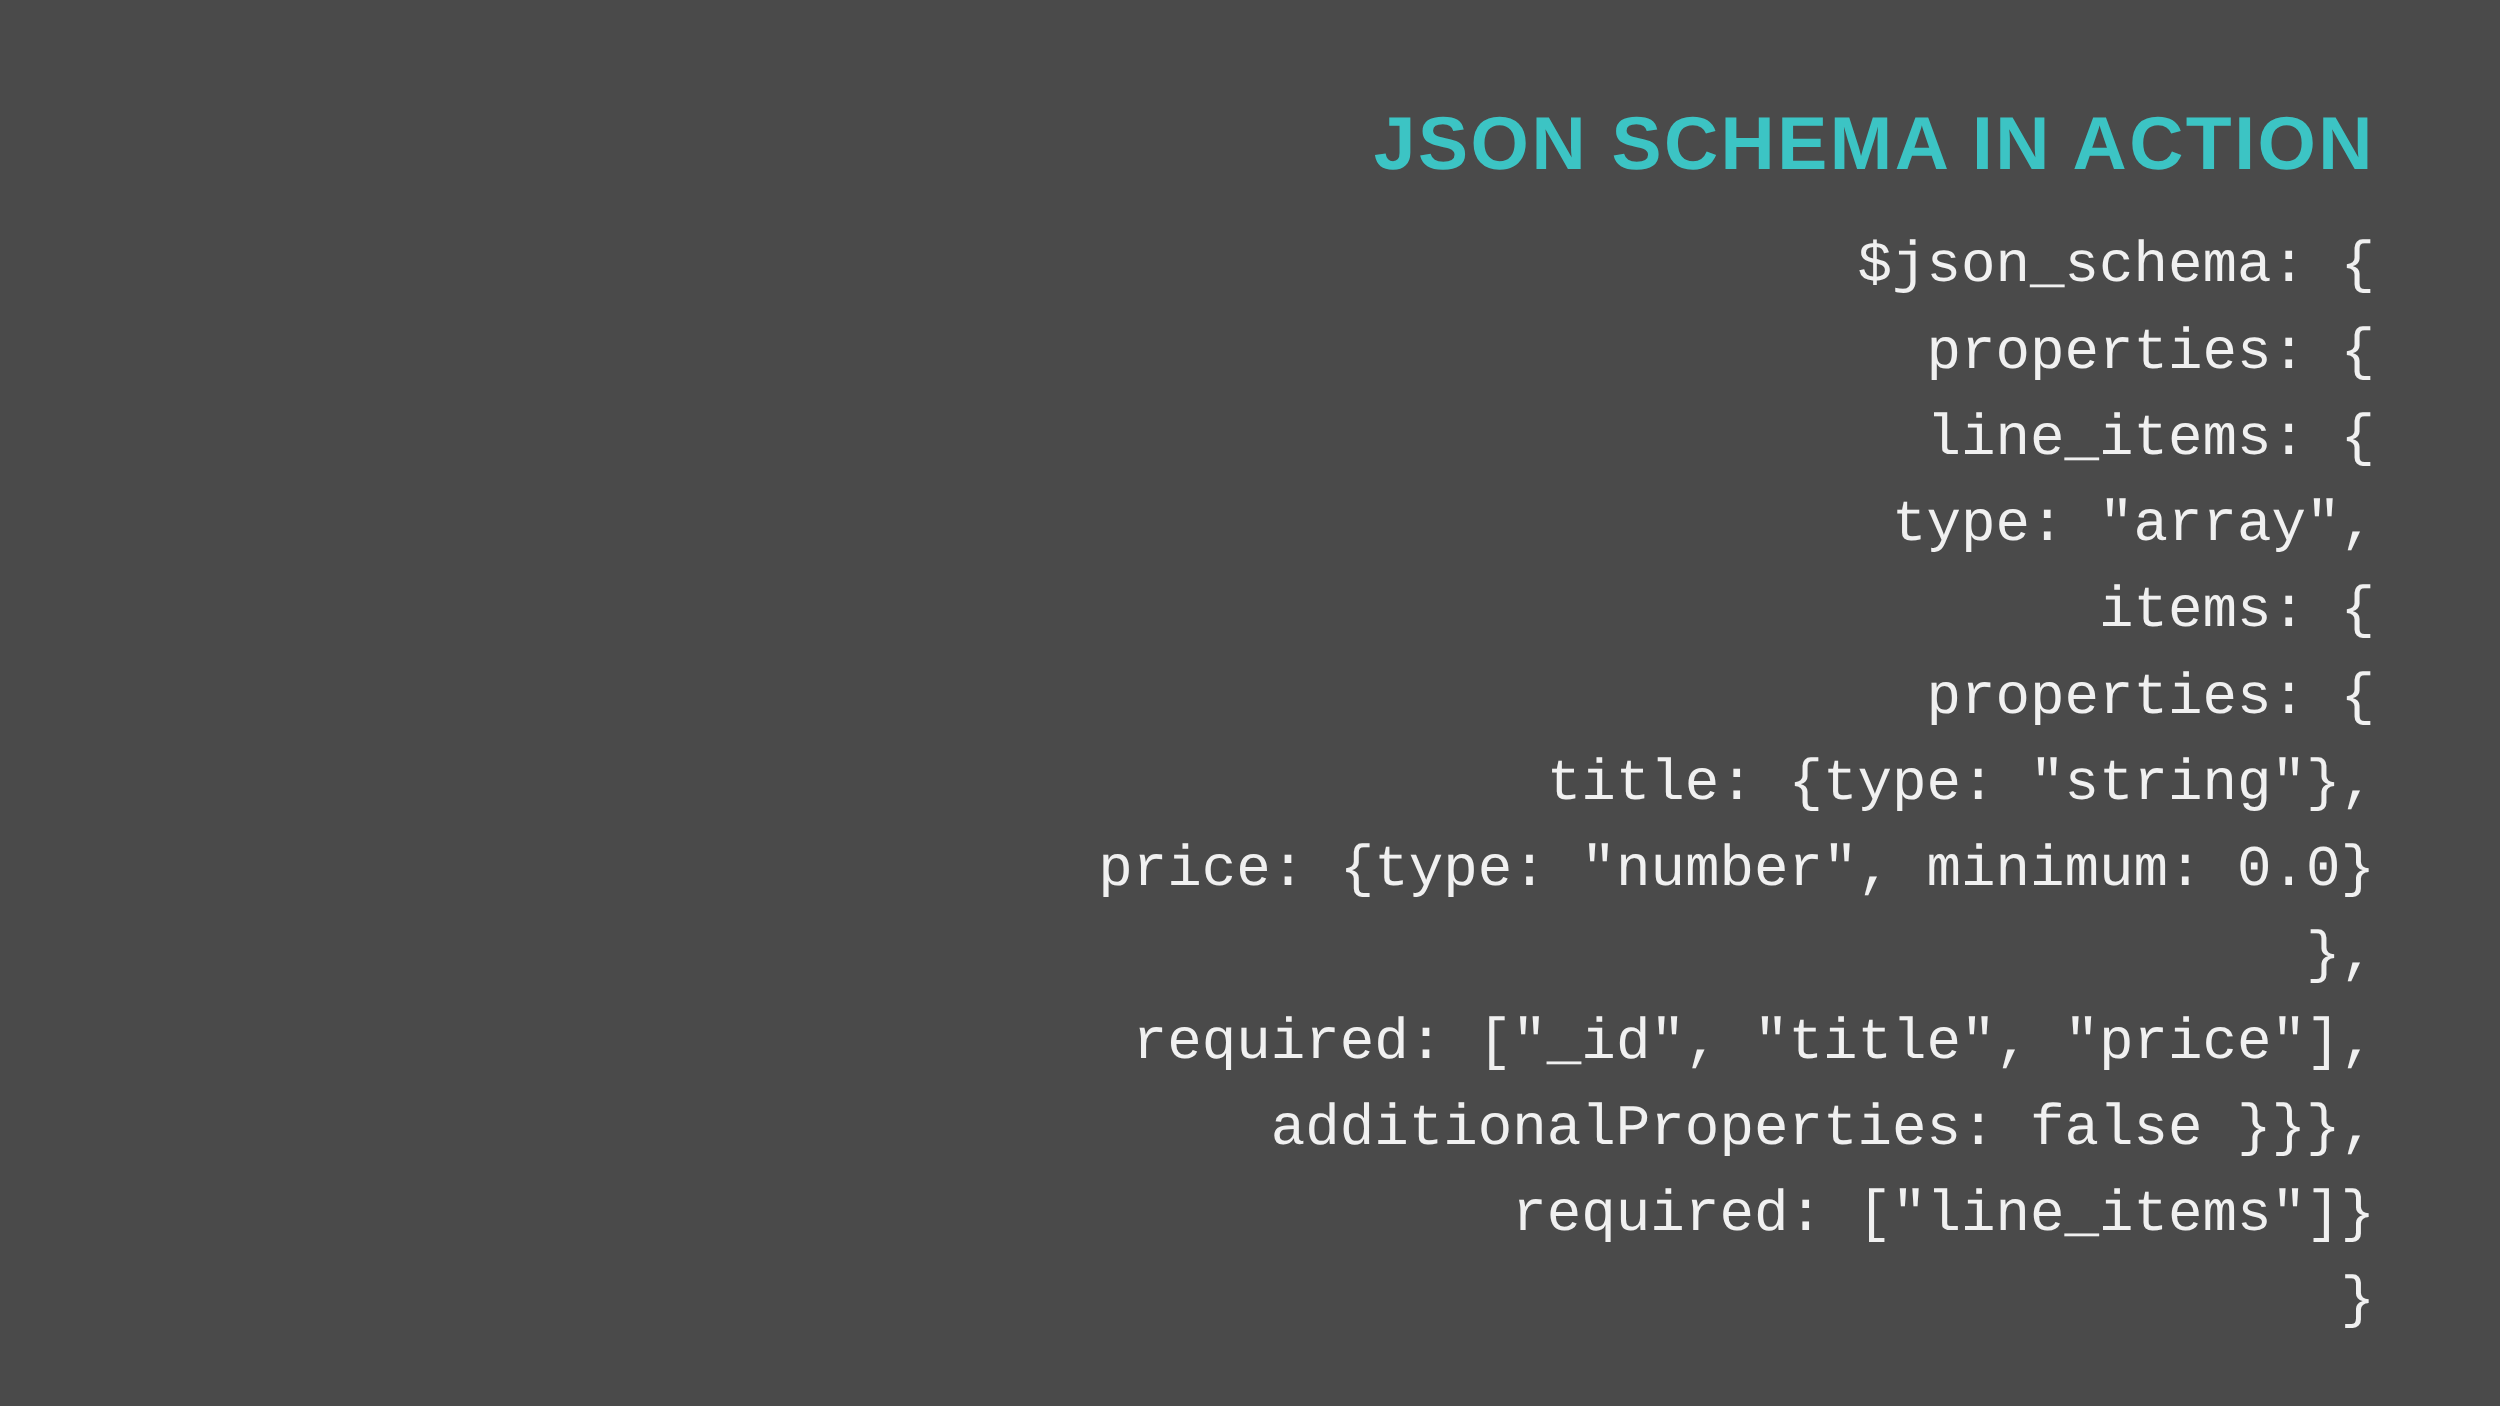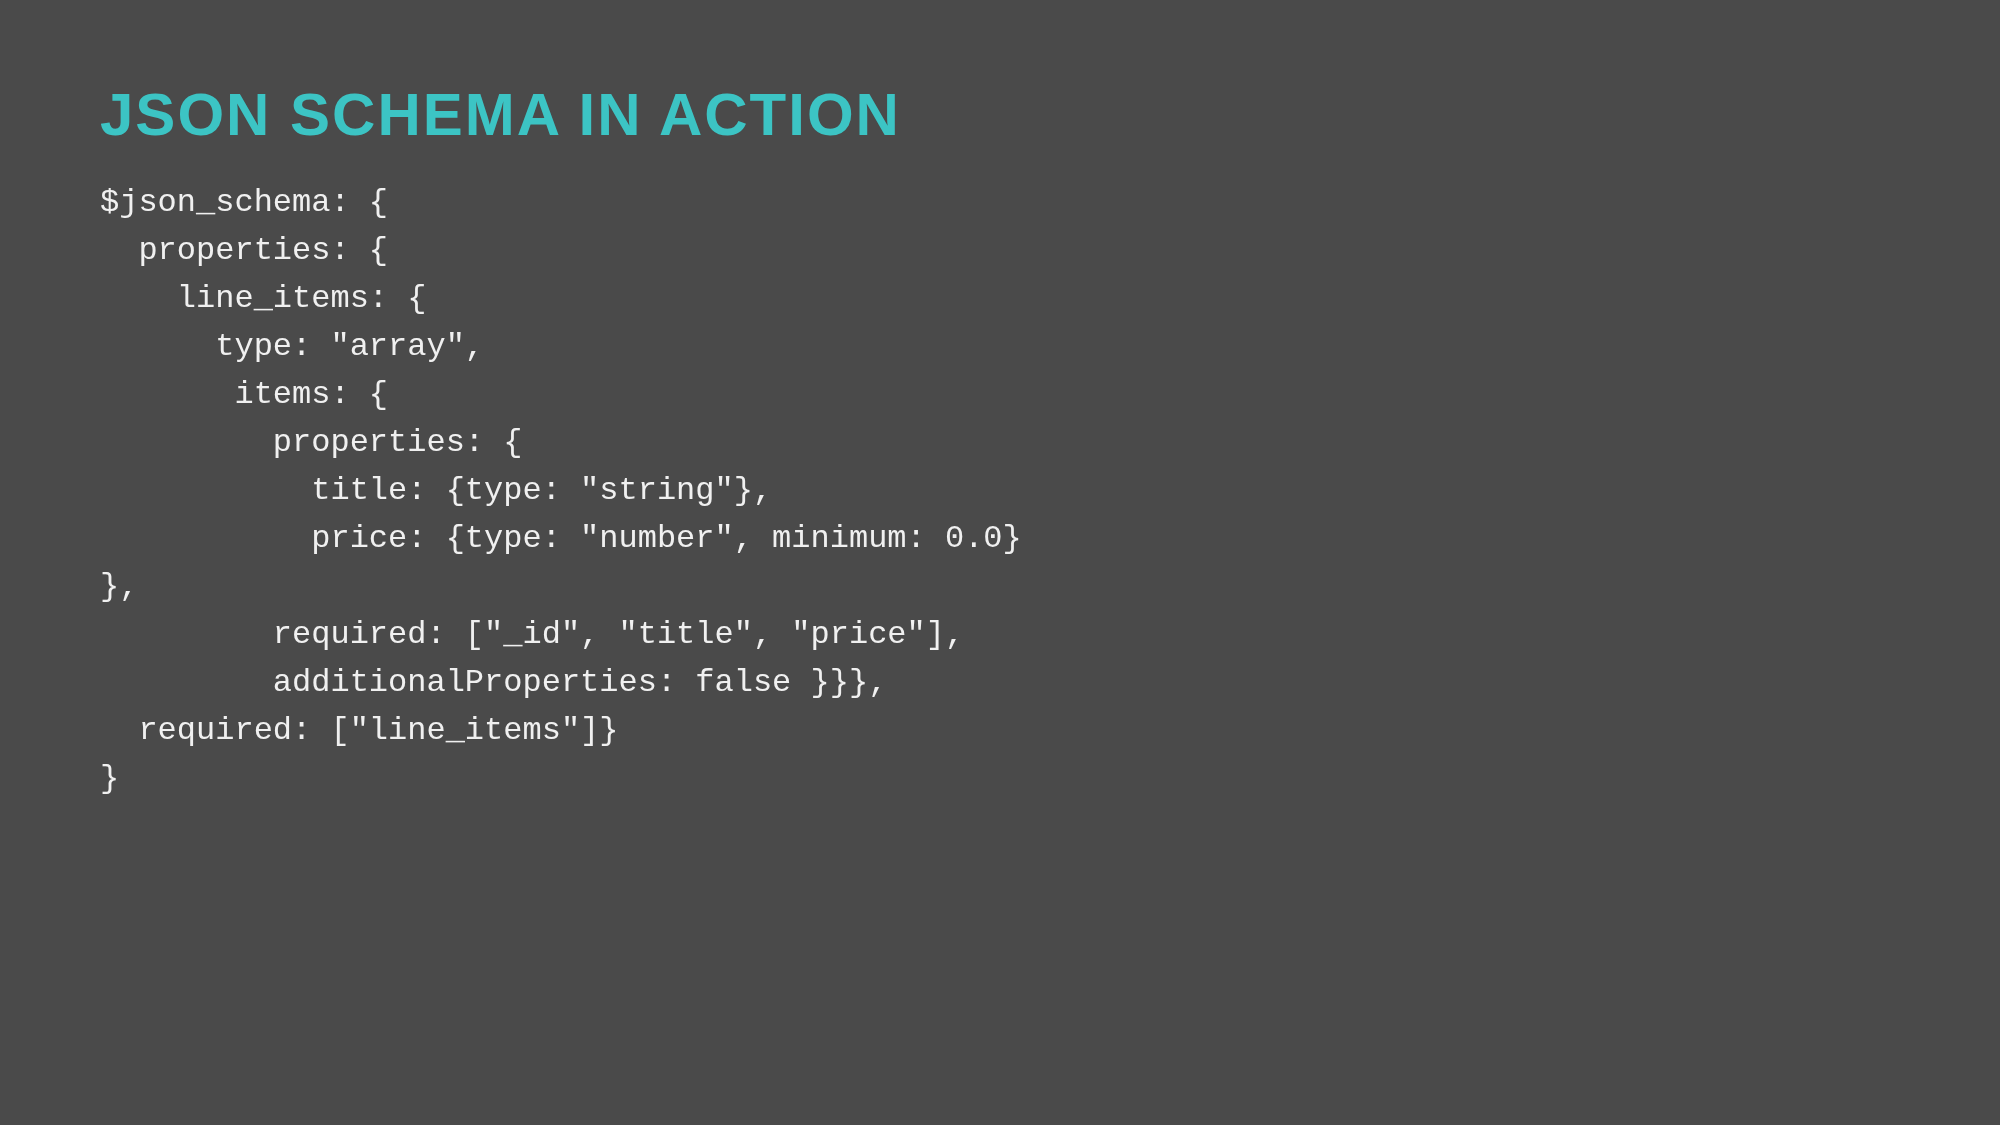--- a/index.html
+++ b/index.html
@@ -1,38 +1,39 @@
 <!DOCTYPE html>
 <html><head>
   <meta charset="utf-8">
   <style>
     * {
       margin: 0;
       padding: 0;
       box-sizing: border-box;
+      text-align: right;
     }
     body {
       background-color: #4a4a4a;
       width: 2000px;
       height: 1125px;
       padding: 80px 100px;
       overflow: hidden;
     }
     .slide-title {
       font-family: 'Arial Black', 'Helvetica Neue', sans-serif;
       font-weight: 900;
       font-size: 60px;
       color: #3cc4c4;
       letter-spacing: 2px;
       margin-bottom: 30px;
       text-transform: uppercase;
     }
     .code-block {
       font-family: 'Courier New', Courier, monospace;
-      font-size: 32px;
+      font-size: 46px;
       color: #f0f0f0;
       line-height: 1.5;
       white-space: pre;
       font-weight: normal;
     }
   </style>
 </head>
 <body>
 
 <h1 class="slide-title">JSON SCHEMA IN ACTION</h1>

